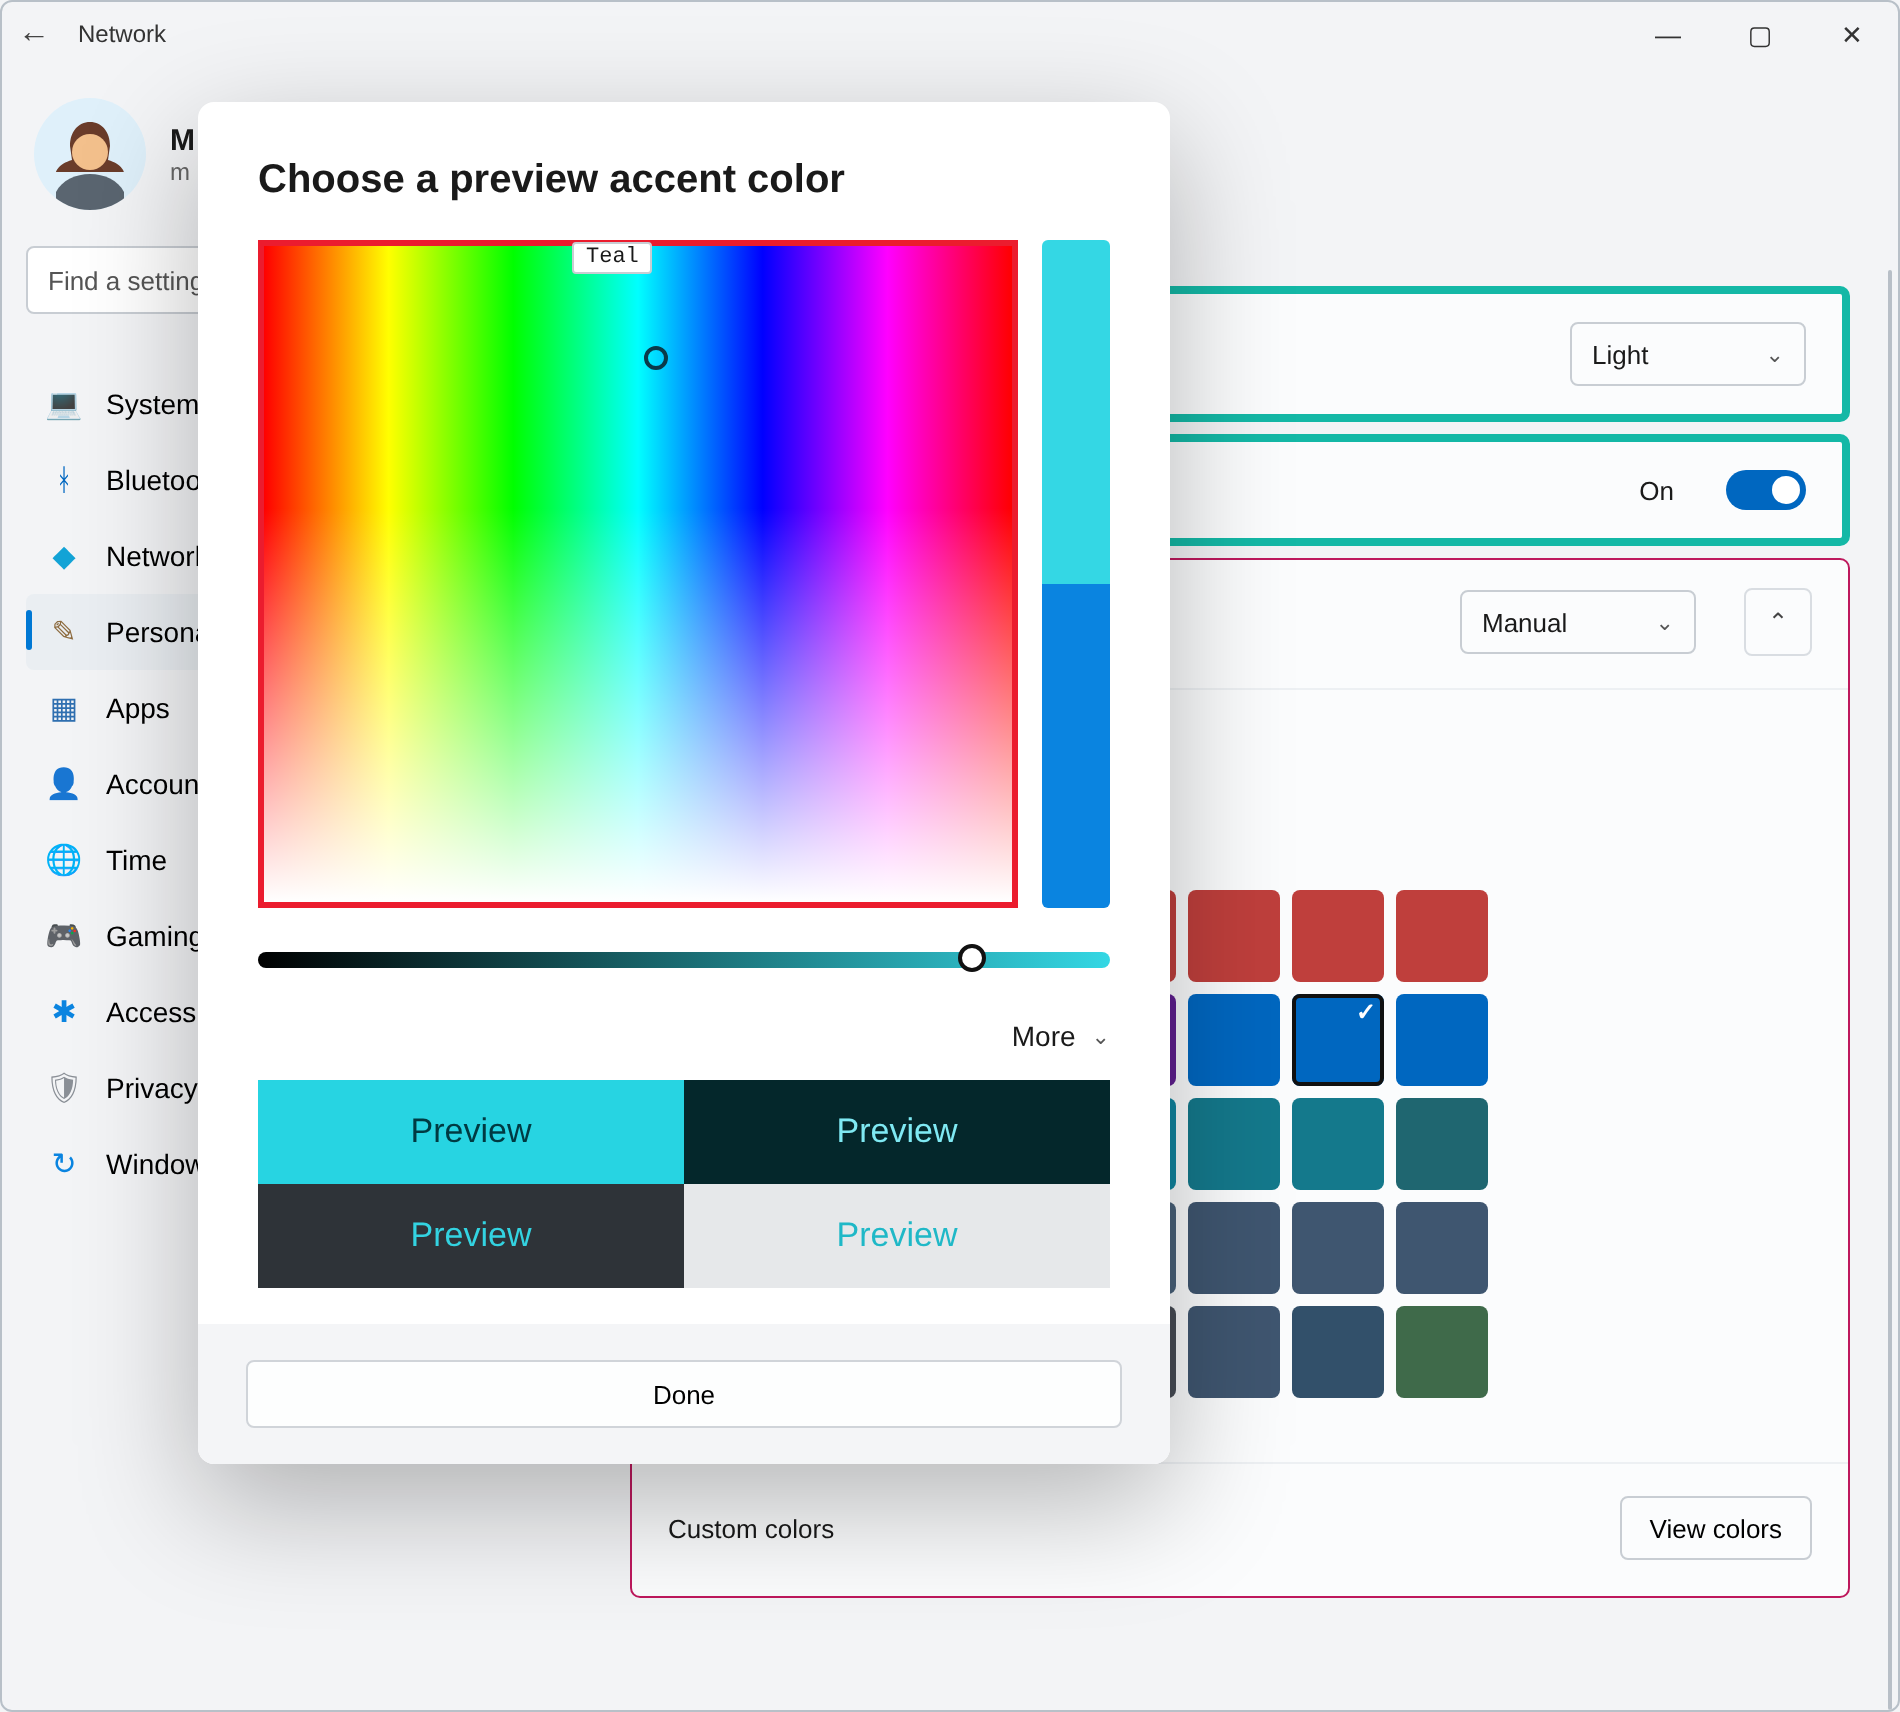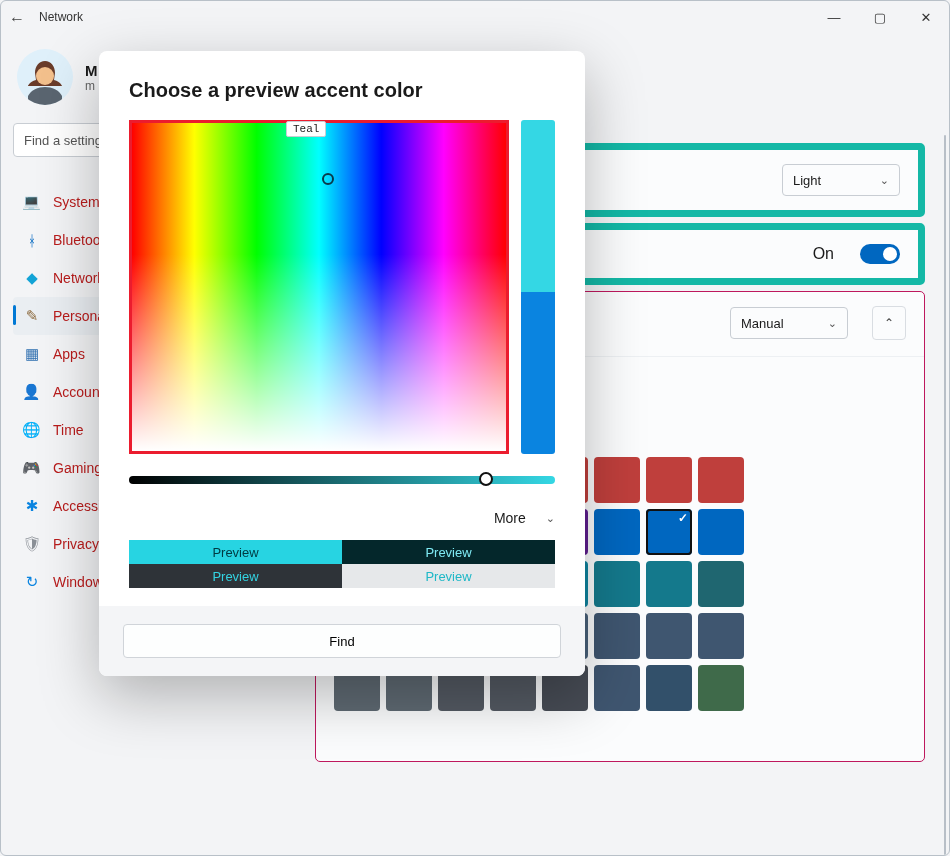--- a/index.html
+++ b/index.html
@@ -27,34 +27,34 @@
   .profile-name { font-size: 15px; font-weight:600; }
   .profile-sub  { font-size: 12px; color:#666; }
 
   .search { width: 268px; height:34px; border:1px solid #c8cdd3; border-radius:4px; background:#fff; padding:0 10px; color:#555; display:flex; align-items:center; font-size:13px; }
 
   .nav { margin-top: 26px; }
   .nav-item { height:38px; display:flex; align-items:center; gap:12px; padding:0 10px; border-radius:4px; position:relative; }
   .nav-item.selected { background:#eaeef2; }
   .nav-item.selected::before { content:""; position:absolute; left:0; top:8px; width:3px; height:20px; background:#0078d4; border-radius:2px; }
   .nav-ico { width:18px; height:18px; display:flex; align-items:center; justify-content:center; font-size:15px; }
-  .nav-lbl { font-size:14px; color:#b91c1c; }
+  .nav-lbl { font-size:14px; color:#000000; }
 
   
   .page-title { font-size:28px; font-weight:600; margin: 32px 0 26px 0; }
 
-  .card { background:#fbfcfd; border:7px solid #14b8a6; border-radius:5px; padding: 14px 18px; margin-bottom: 6px; }
+  .card { background:#fbfcfd; border:4px solid #14b8a6; border-radius:5px; padding: 14px 18px; margin-bottom: 6px; }
   .row { display:flex; align-items:center; gap:14px; }
   .row .lbl { font-size:14px; }
   .row .sub { font-size:12px; color:#666; margin-top:2px; }
   .select { width:118px; height:32px; border:1px solid #c8cdd3; border-radius:4px; background:#fbfcfd; display:flex; align-items:center; justify-content:space-between; padding:0 10px; font-size:13px; margin-left:auto; }
   .chev { font-size:11px; color:#555; }
   .toggle { width:40px; height:20px; border-radius:10px; background:#0067c0; position:relative; margin-left:12px; }
   .toggle::after { content:""; width:14px; height:14px; border-radius:50%; background:#fff; position:absolute; top:3px; right:3px; }
-  .on-lbl { font-size:16px; margin-left:auto;text-align:center; }
+  .on-lbl { font-size:13px; margin-left:auto;text-align:center; }
   .exp-toggle { width:34px; height:34px; border:1px solid #d9dde2; border-radius:4px; display:flex; align-items:center; justify-content:center; margin-left:10px; font-size:12px; color:#444; }
 
   
   .accent-panel { background:#fbfcfd; border:1px solid #be185d; border-radius:5px; padding: 6px 0 18px 0; margin-top:2px; }
   .accent-inner { padding: 10px 18px; }
   .accent-head { display:flex; align-items:center; padding: 8px 18px 16px 18px; border-bottom:1px solid #edf0f3; }
   .recent-row { display:flex; gap:6px; margin: 18px 0 26px 0; }
   .sw { width:46px; height:46px; border-radius:4px; }
   .grid8 { display:grid; grid-template-columns: repeat(8, 46px); grid-auto-rows:46px; gap:6px; margin-bottom: 22px; }
   .sw.sel { outline:2px solid #111; outline-offset:-2px; position:relative; }
@@ -73,24 +73,24 @@
       linear-gradient(to right, red, yellow, lime, cyan, blue, magenta, red);
   }
   .hue-tooltip { position:absolute; left:154px; top:-2px; transform:translateY(-0%); background:#fff; border:1px solid #c8cdd3; border-radius:2px; font-size:11px; padding:1px 6px;font-family:Liberation Mono, monospace; }
   .picker-cursor { position:absolute; width:12px; height:12px; border:2px solid #0a3a4a; border-radius:50%; left:190px; top:50px; background:transparent; }
   .sidebar-col { width:34px; height:334px; display:flex; flex-direction:column; border-radius:3px; overflow:hidden; }
   .sc-top { flex:1; background:#34d7e4; }
   .sc-bot { height:162px; background:#0a84e0; }
   .value-slider { margin-top:22px; height:10px; position:relative; }
   .value-track { height:8px; border-radius:4px; background:linear-gradient(to right,#000,#34d7e4); }
   .value-thumb { position:absolute; width:14px; height:14px; border-radius:50%; background:#fff; border:2px solid #111; left:350px; top:-4px; }
-  .more { text-align:right; font-size:14px; margin:24px 0 14px 0; display:flex; justify-content:flex-end; align-items:center; gap:20px; }
+  .more { text-align:right; font-size:14px; margin:24px 0 14px 0; display:flex; justify-content:flex-end; align-items:center; gap:8px; }
   .preview-lbl { font-size:13px; margin-bottom:6px; }
   .preview-grid { display:grid; grid-template-columns:1fr 1fr; }
-  .pv { height:24px; display:flex; align-items:center; justify-content:center; font-size:13px; }
+  .pv { height:52px; display:flex; align-items:center; justify-content:center; font-size:17px; }
   .pv1 { background:#27d4e2; color:#003a42; }
   .pv2 { background:#04272b; color:#7fe9f3; }
   .pv3 { background:#2e3338; color:#33d3e1; }
   .pv4 { background:#e6e8ea; color:#1fb8c7; }
 
   .dlg-foot { background:#f4f5f7; padding:18px 24px; display:flex; gap:14px; }
   .dlg-btn { flex:1; height:34px; border:1px solid #d0d4d9; border-radius:4px; background:#fdfefe; font-size:13px; }
 
 </style>
 </head>
@@ -248,20 +248,24 @@
             <div class="sw" style="background: rgb(95, 106, 115);"></div>
             <div class="sw" style="background: rgb(84, 90, 99);"></div>
             <div class="sw" style="background: rgb(84, 90, 99);"></div>
             <div class="sw" style="background: rgb(71, 76, 85);"></div>
             <div class="sw" style="background: rgb(63, 86, 112);"></div>
             <div class="sw" style="background: rgb(50, 80, 106);"></div>
             <div class="sw" style="background: rgb(63, 106, 74);"></div>
           </div>
       </div>
 
+      <div class="custom-row" style="padding-left:18px;padding-right:18px;">
+        <div class="lbl">Custom colors</div>
+        <button class="view-btn">View colors</button>
+      </div>
     </div>
   </div>
 </div>
 
 <div class="dialog">
   <div class="dlg-body">
     <div class="dlg-title">Choose a preview accent color</div>
 
     <div class="picker-row">
       <div class="picker">
@@ -285,15 +289,15 @@
     </div>
 
     <div class="preview-grid">
       <div class="pv pv1">Preview</div>
       <div class="pv pv2">Preview</div>
       <div class="pv pv3">Preview</div>
       <div class="pv pv4">Preview</div>
     </div>
   </div>
   <div class="dlg-foot">
-    <button class="dlg-btn">Find</button>
+    <button class="dlg-btn">Done</button>
   </div>
 </div>
 
 </body></html>

